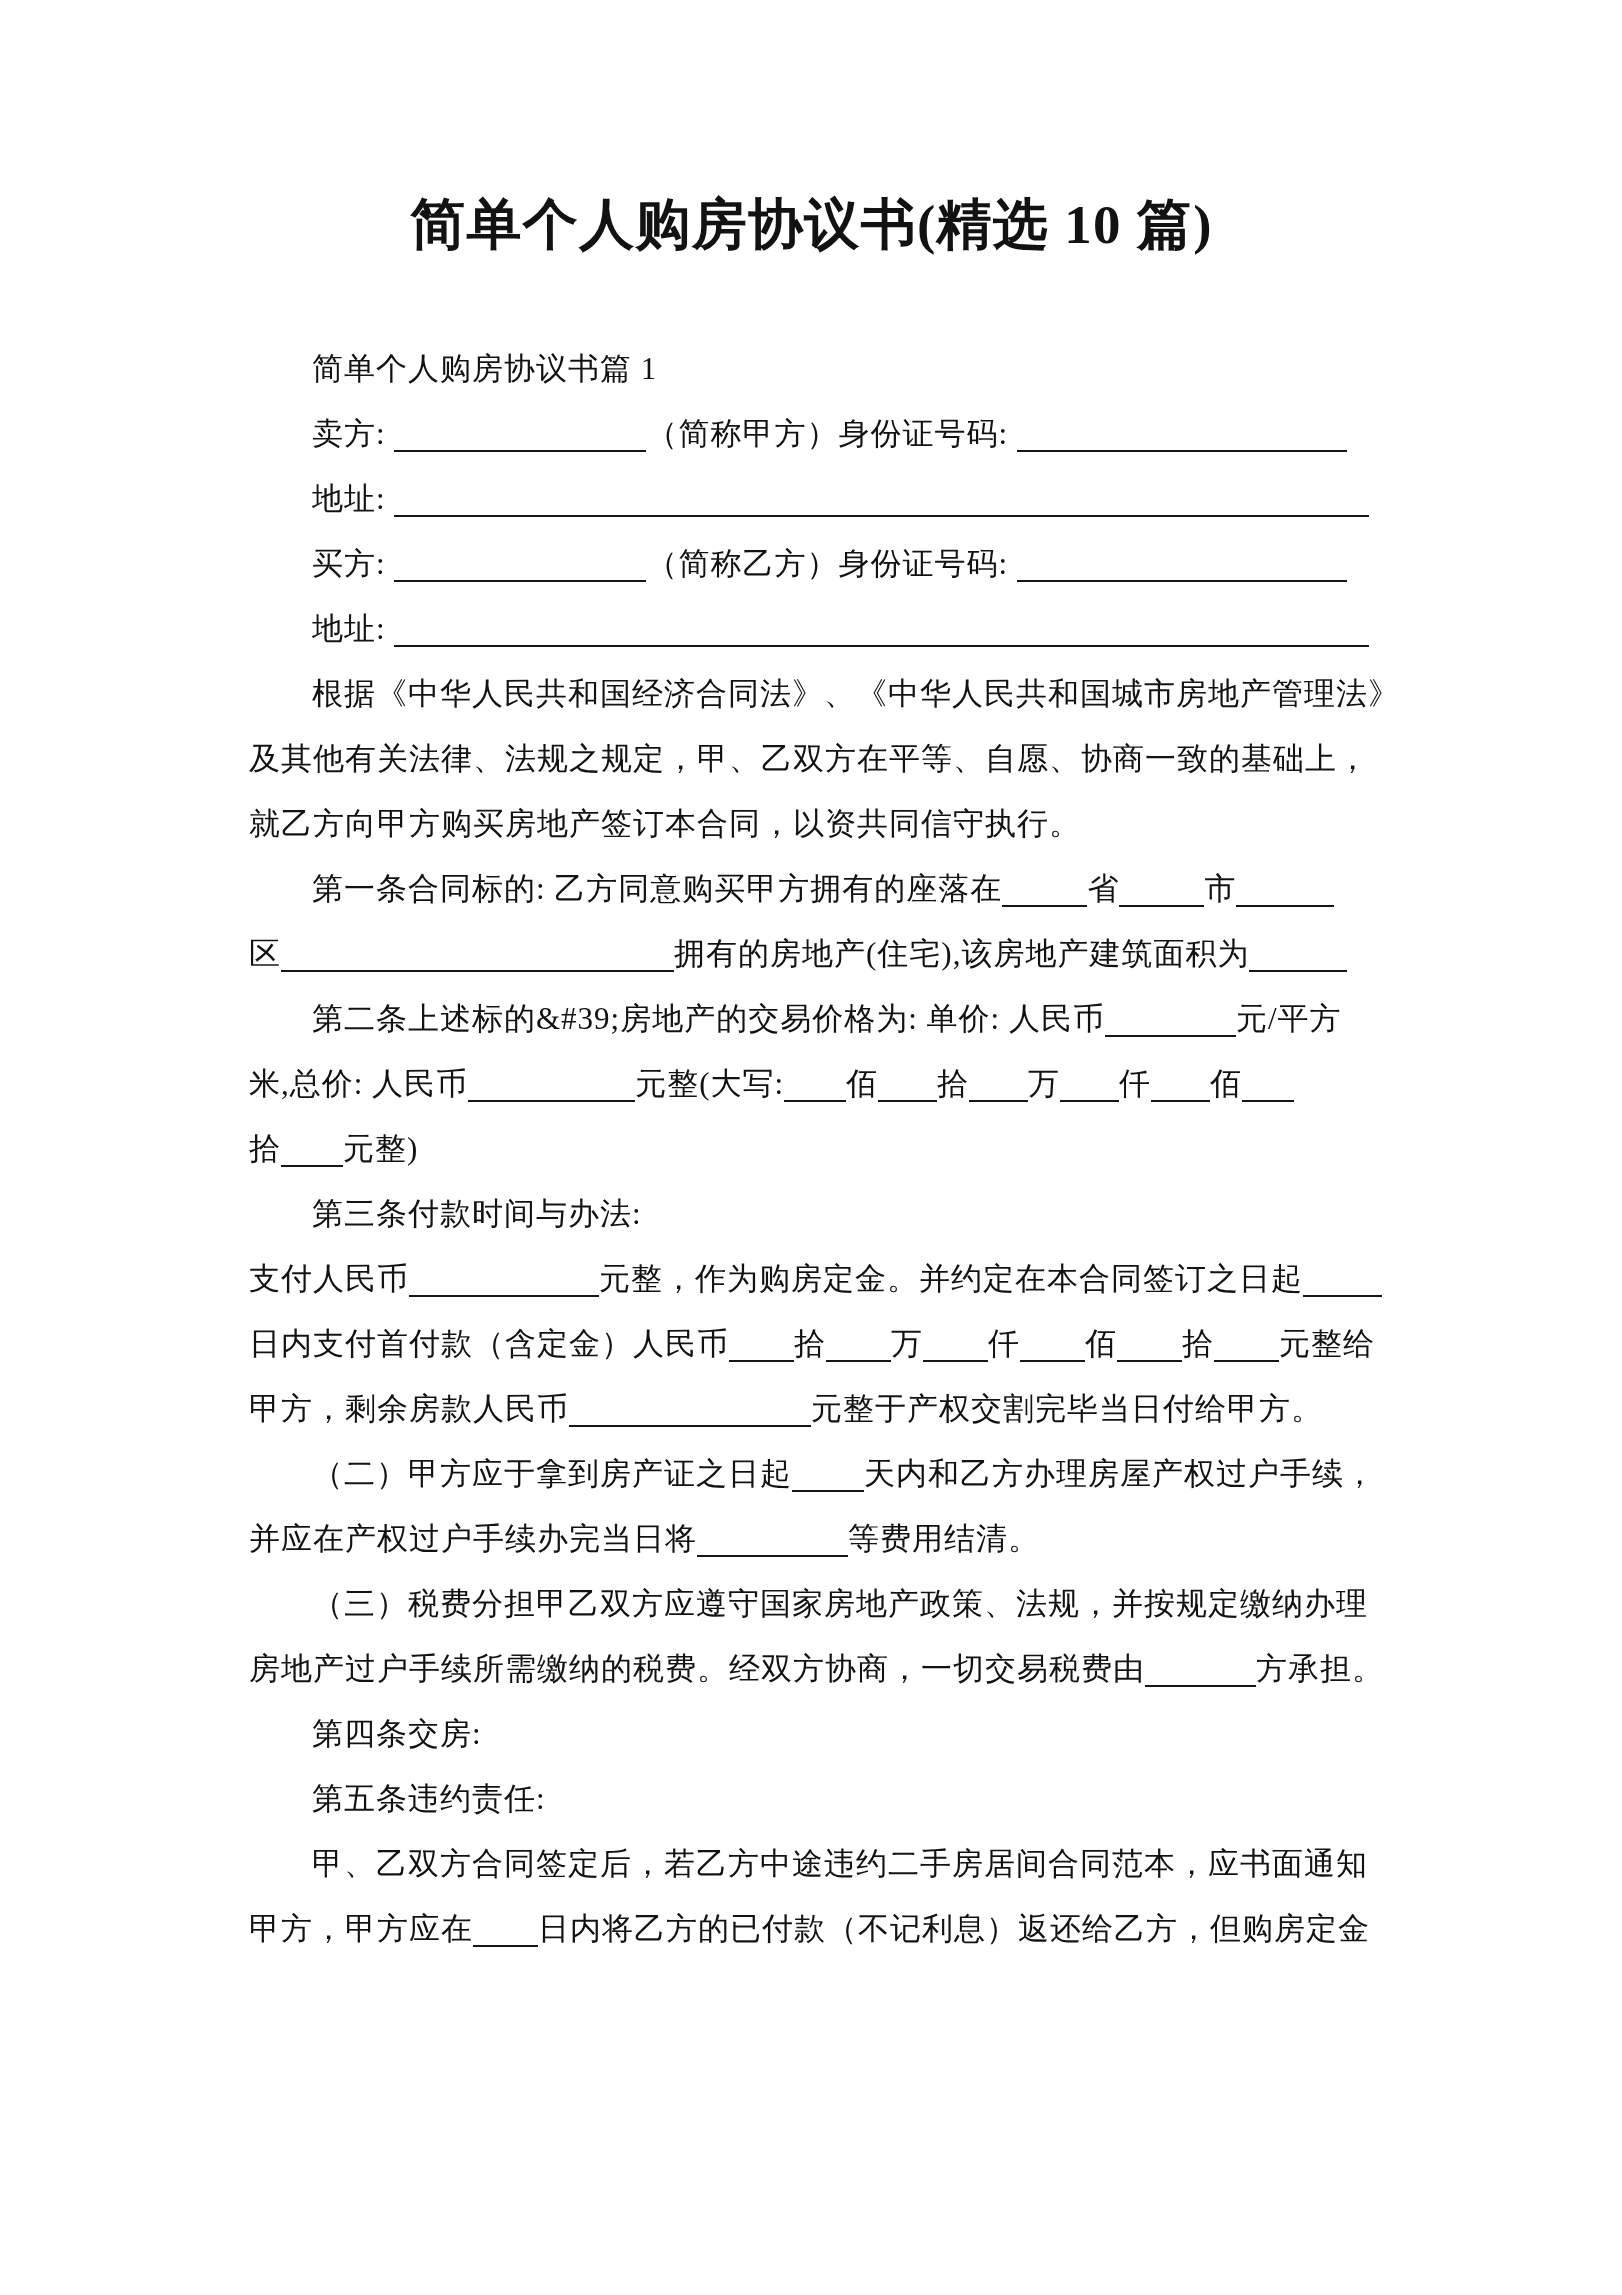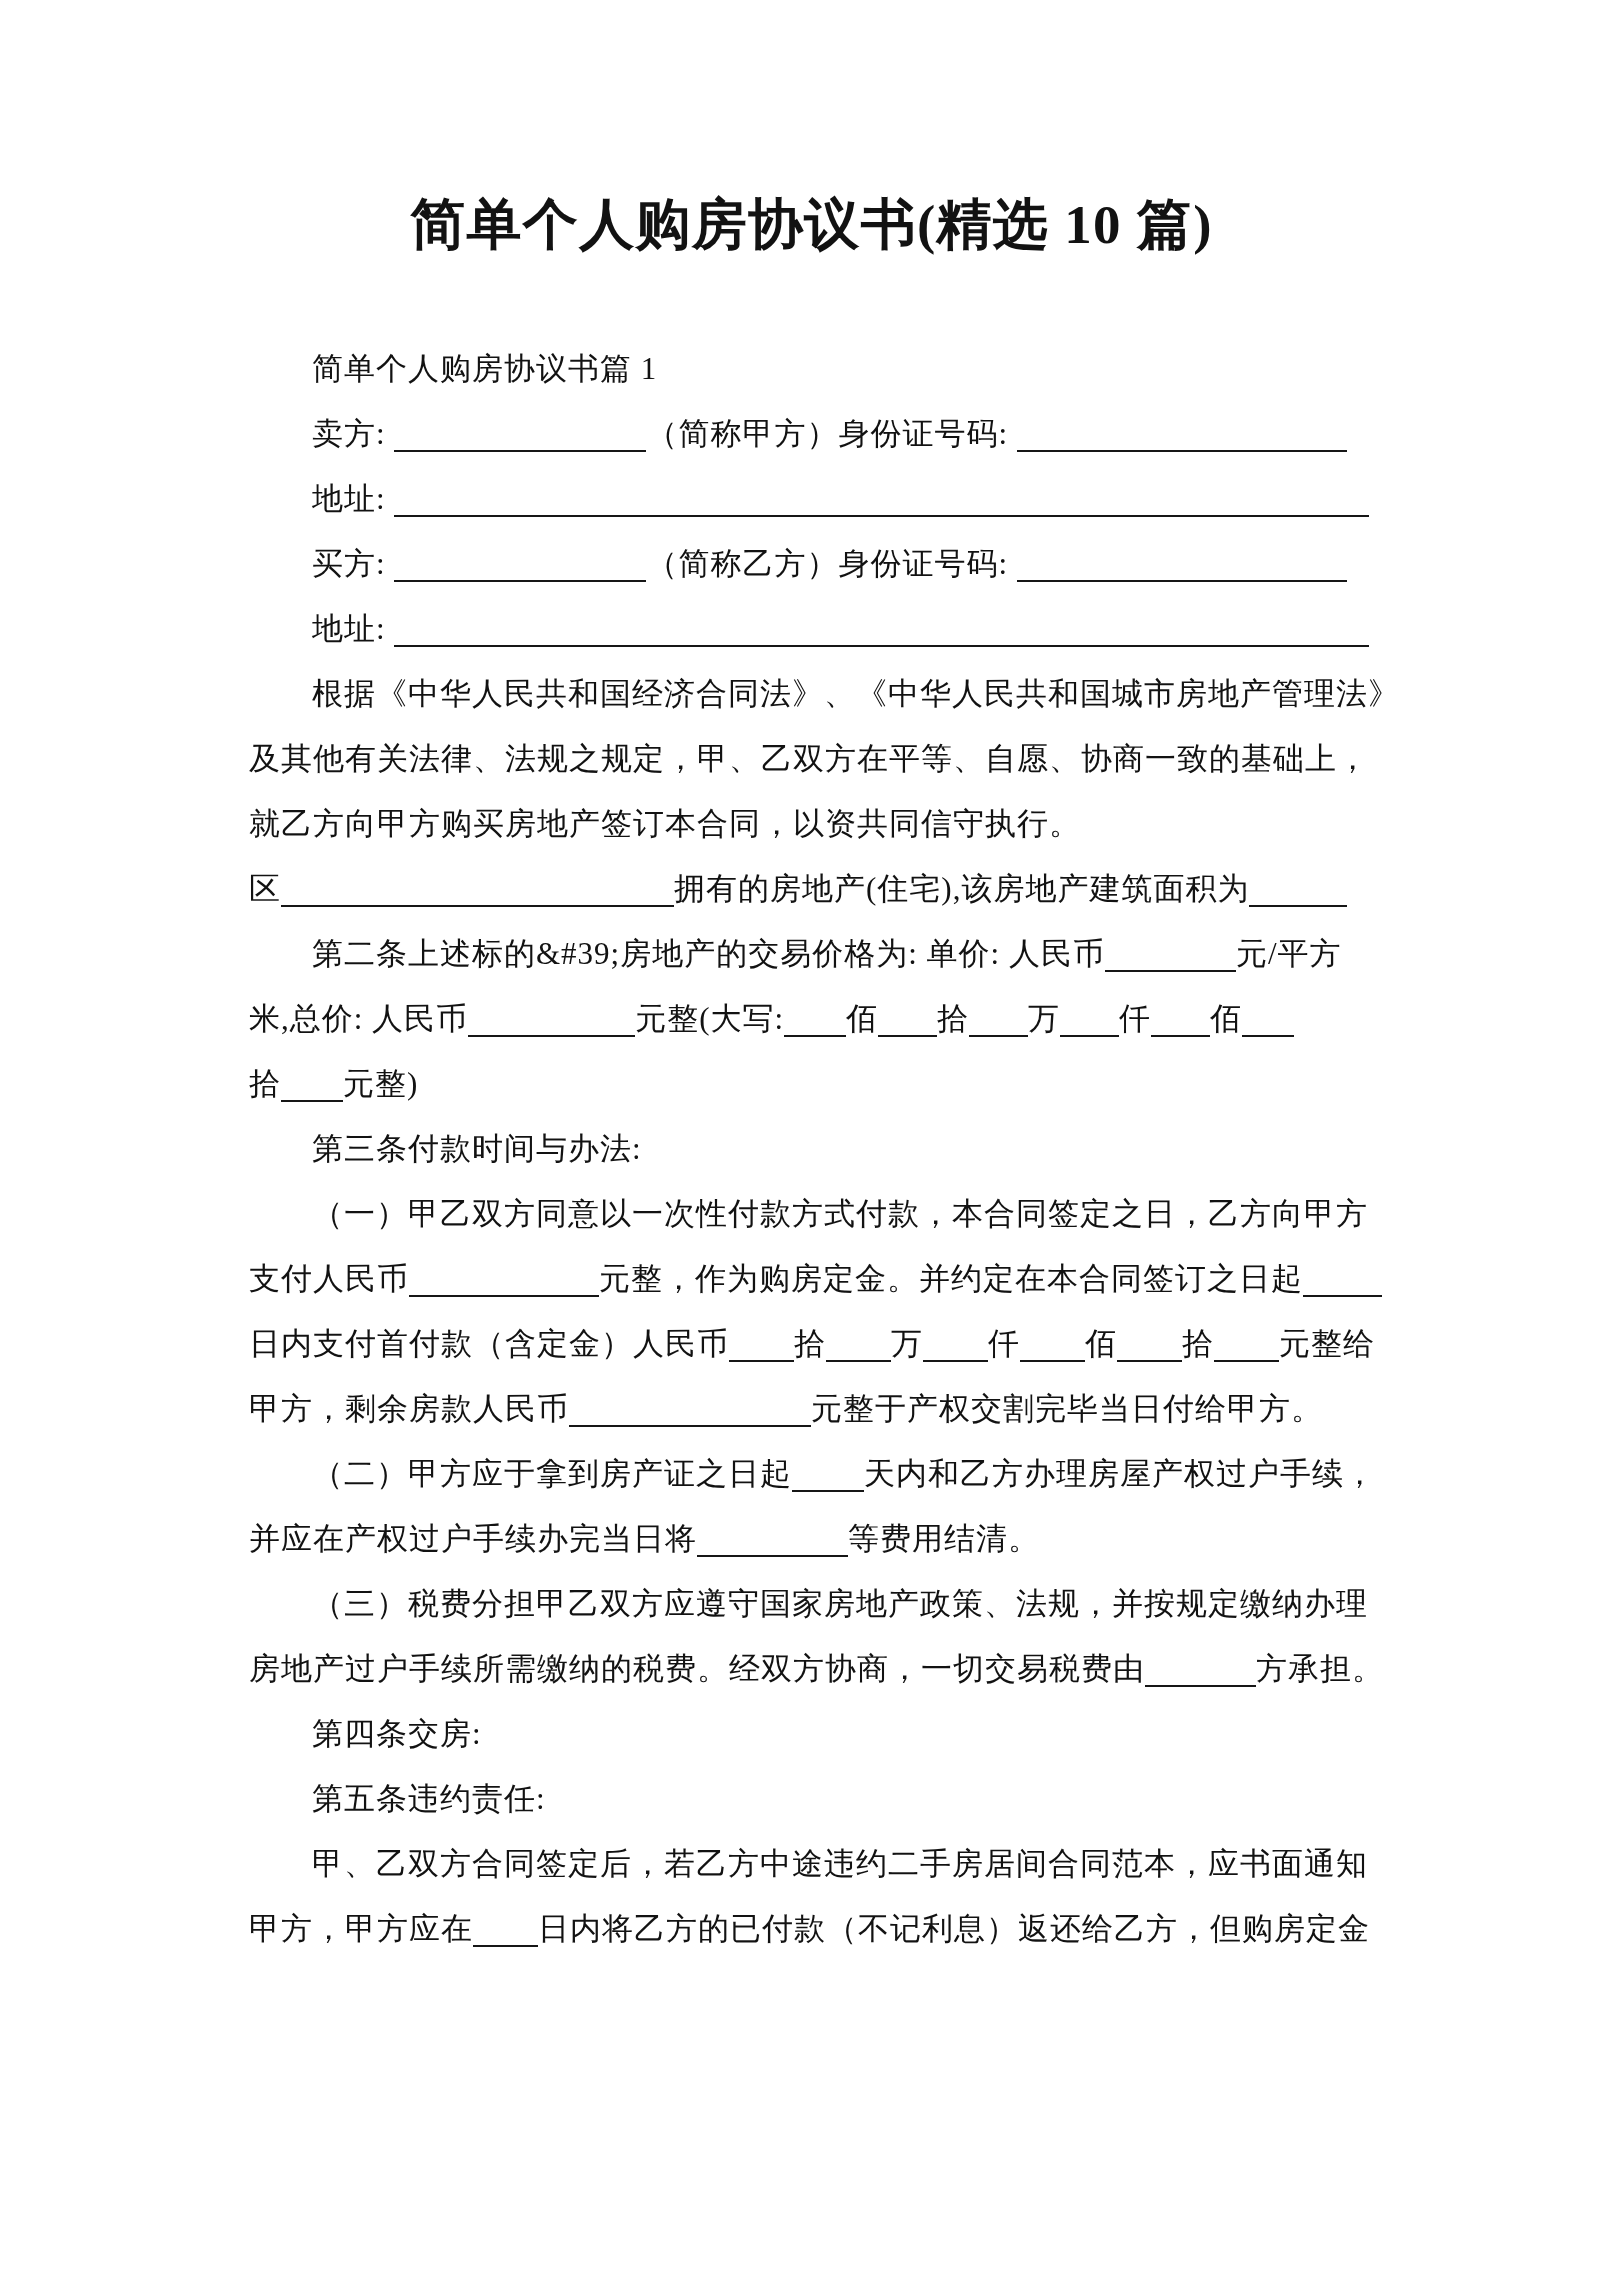--- a/index.html
+++ b/index.html
@@ -48,26 +48,26 @@
   <div class="doc-title">简单个人购房协议书(精选 10 篇)</div>
   <div class="doc-body">
       <div class="line indent"><span class="run">简单个人购房协议书篇 1</span></div>
       <div class="line indent"><span class="run">卖方: </span><span class="blank" style="width: 252px;"></span><span class="run">（简称甲方）身份证号码: </span><span class="blank" style="width: 330px;"></span></div>
       <div class="line indent"><span class="run">地址: </span><span class="blank" style="width: 975px;"></span></div>
       <div class="line indent"><span class="run">买方: </span><span class="blank" style="width: 252px;"></span><span class="run">（简称乙方）身份证号码: </span><span class="blank" style="width: 330px;"></span></div>
       <div class="line indent"><span class="run">地址: </span><span class="blank" style="width: 975px;"></span></div>
       <div class="line indent"><span class="run">根据《中华人民共和国经济合同法》、《中华人民共和国城市房地产管理法》</span></div>
       <div class="line"><span class="run">及其他有关法律、法规之规定，甲、乙双方在平等、自愿、协商一致的基础上，</span></div>
       <div class="line"><span class="run">就乙方向甲方购买房地产签订本合同，以资共同信守执行。</span></div>
+      <div class="line indent"><span class="run">第一条合同标的: 乙方同意购买甲方拥有的座落在</span><span class="blank" style="width: 85px;"></span><span class="run">省</span><span class="blank" style="width: 85px;"></span><span class="run">市</span><span class="blank" style="width: 98px;"></span></div>
       <div class="line"><span class="run">区</span><span class="blank" style="width: 393px;"></span><span class="run">拥有的房地产(住宅),该房地产建筑面积为</span><span class="blank" style="width: 98px;"></span></div>
       <div class="line indent"><span class="run">第二条上述标的&amp;#39;房地产的交易价格为: 单价: 人民币</span><span class="blank" style="width: 131px;"></span><span class="run">元/平方</span></div>
       <div class="line"><span class="run">米,总价: 人民币</span><span class="blank" style="width: 167px;"></span><span class="run">元整(大写:</span><span class="blank" style="width: 62px;"></span><span class="run">佰</span><span class="blank" style="width: 59px;"></span><span class="run">拾</span><span class="blank" style="width: 59px;"></span><span class="run">万</span><span class="blank" style="width: 59px;"></span><span class="run">仟</span><span class="blank" style="width: 59px;"></span><span class="run">佰</span><span class="blank" style="width: 52px;"></span></div>
       <div class="line"><span class="run">拾</span><span class="blank" style="width: 62px;"></span><span class="run">元整)</span></div>
       <div class="line indent"><span class="run">第三条付款时间与办法:</span></div>
-      <div class="line indent"><span class="run">（一）甲乙双方同意以一次性付款方式付款，本合同签定之日，乙方向甲方</span></div>
       <div class="line"><span class="run">支付人民币</span><span class="blank" style="width: 190px;"></span><span class="run">元整，作为购房定金。并约定在本合同签订之日起</span><span class="blank" style="width: 79px;"></span></div>
       <div class="line"><span class="run">日内支付首付款（含定金）人民币</span><span class="blank" style="width: 65px;"></span><span class="run">拾</span><span class="blank" style="width: 65px;"></span><span class="run">万</span><span class="blank" style="width: 65px;"></span><span class="run">仟</span><span class="blank" style="width: 65px;"></span><span class="run">佰</span><span class="blank" style="width: 65px;"></span><span class="run">拾</span><span class="blank" style="width: 65px;"></span><span class="run">元整给</span></div>
       <div class="line"><span class="run">甲方，剩余房款人民币</span><span class="blank" style="width: 242px;"></span><span class="run">元整于产权交割完毕当日付给甲方。</span></div>
       <div class="line indent"><span class="run">（二）甲方应于拿到房产证之日起</span><span class="blank" style="width: 72px;"></span><span class="run">天内和乙方办理房屋产权过户手续，</span></div>
       <div class="line"><span class="run">并应在产权过户手续办完当日将</span><span class="blank" style="width: 151px;"></span><span class="run">等费用结清。</span></div>
       <div class="line indent"><span class="run">（三）税费分担甲乙双方应遵守国家房地产政策、法规，并按规定缴纳办理</span></div>
       <div class="line"><span class="run">房地产过户手续所需缴纳的税费。经双方协商，一切交易税费由</span><span class="blank" style="width: 111px;"></span><span class="run">方承担。</span></div>
       <div class="line indent"><span class="run">第四条交房:</span></div>
       <div class="line indent"><span class="run">第五条违约责任:</span></div>
       <div class="line indent"><span class="run">甲、乙双方合同签定后，若乙方中途违约二手房居间合同范本，应书面通知</span></div>

